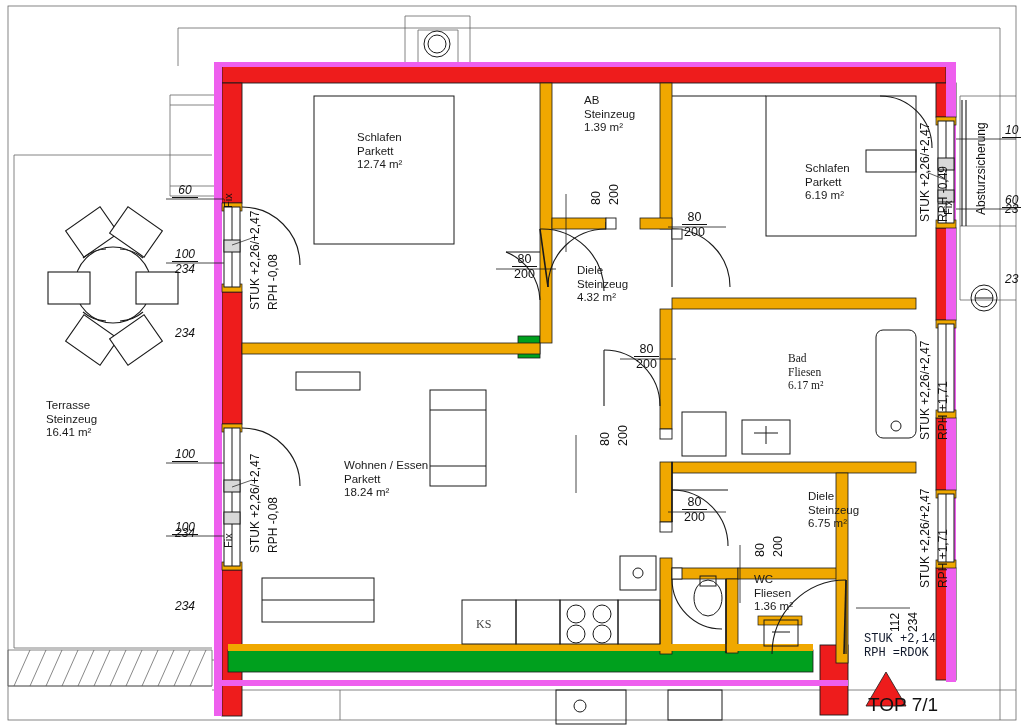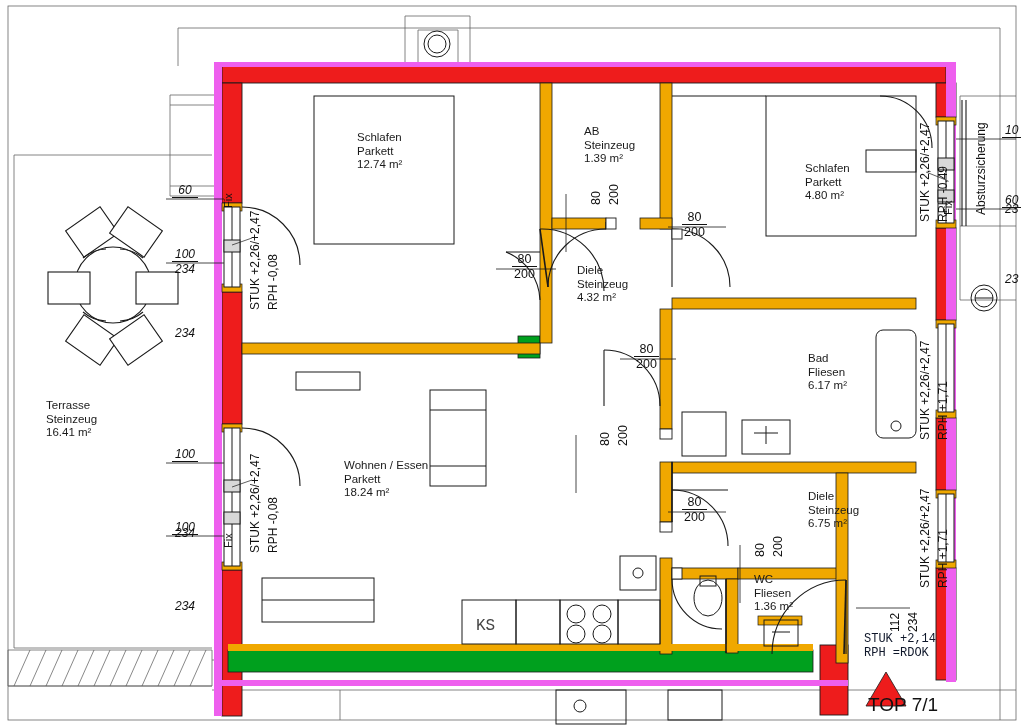--- a/index.html
+++ b/index.html
@@ -99,22 +99,22 @@
     position: absolute;
     transform-origin: 0 0;
     transform: rotate(-90deg);
     font-family: "Liberation Sans", sans-serif;
     font-size: 12.5px;
     color: #111111;
     white-space: nowrap;
   }
   .ks-label {
     position: absolute;
-    font-family: Liberation Mono, monospace;
-    font-size: 16px;
+    font-family: Liberation Serif, serif;
+    font-size: 12px;
     color: #444444;
   }
 </style>
 </head>
 <body>
 
 <div id="plan-root">
 
   <svg id="plan-svg" width="1024" height="727" viewBox="0 0 1024 727">
 
@@ -424,39 +424,39 @@
       <line x1="946" y1="180" x2="926" y2="172"></line>
     </g>
   </svg>
 
   <div class="room-label" style="left:357px; top:131px;">
     <div>Schlafen</div>
     <div>Parkett</div>
     <div>12.74 m²</div>
   </div>
 
-  <div class="room-label" style="left:584px; top:125px;">
+  <div class="room-label" style="left:584px; top:94px;">
     <div>AB</div>
     <div>Steinzeug</div>
     <div>1.39 m²</div>
   </div>
 
   <div class="room-label" style="left:805px; top:162px;">
     <div>Schlafen</div>
     <div>Parkett</div>
-    <div>4.80 m²</div>
+    <div>6.19 m²</div>
   </div>
 
   <div class="room-label" style="left:577px; top:264px;">
     <div>Diele</div>
     <div>Steinzeug</div>
     <div>4.32 m²</div>
   </div>
 
-  <div class="room-label" style="left:808px; top:352px;">
+  <div class="room-label" style="left:788px; top:352px;font-family:Liberation Serif, serif;">
     <div>Bad</div>
     <div>Fliesen</div>
     <div>6.17 m²</div>
   </div>
 
   <div class="room-label" style="left:46px; top:399px;">
     <div>Terrasse</div>
     <div>Steinzeug</div>
     <div>16.41 m²</div>
   </div>

